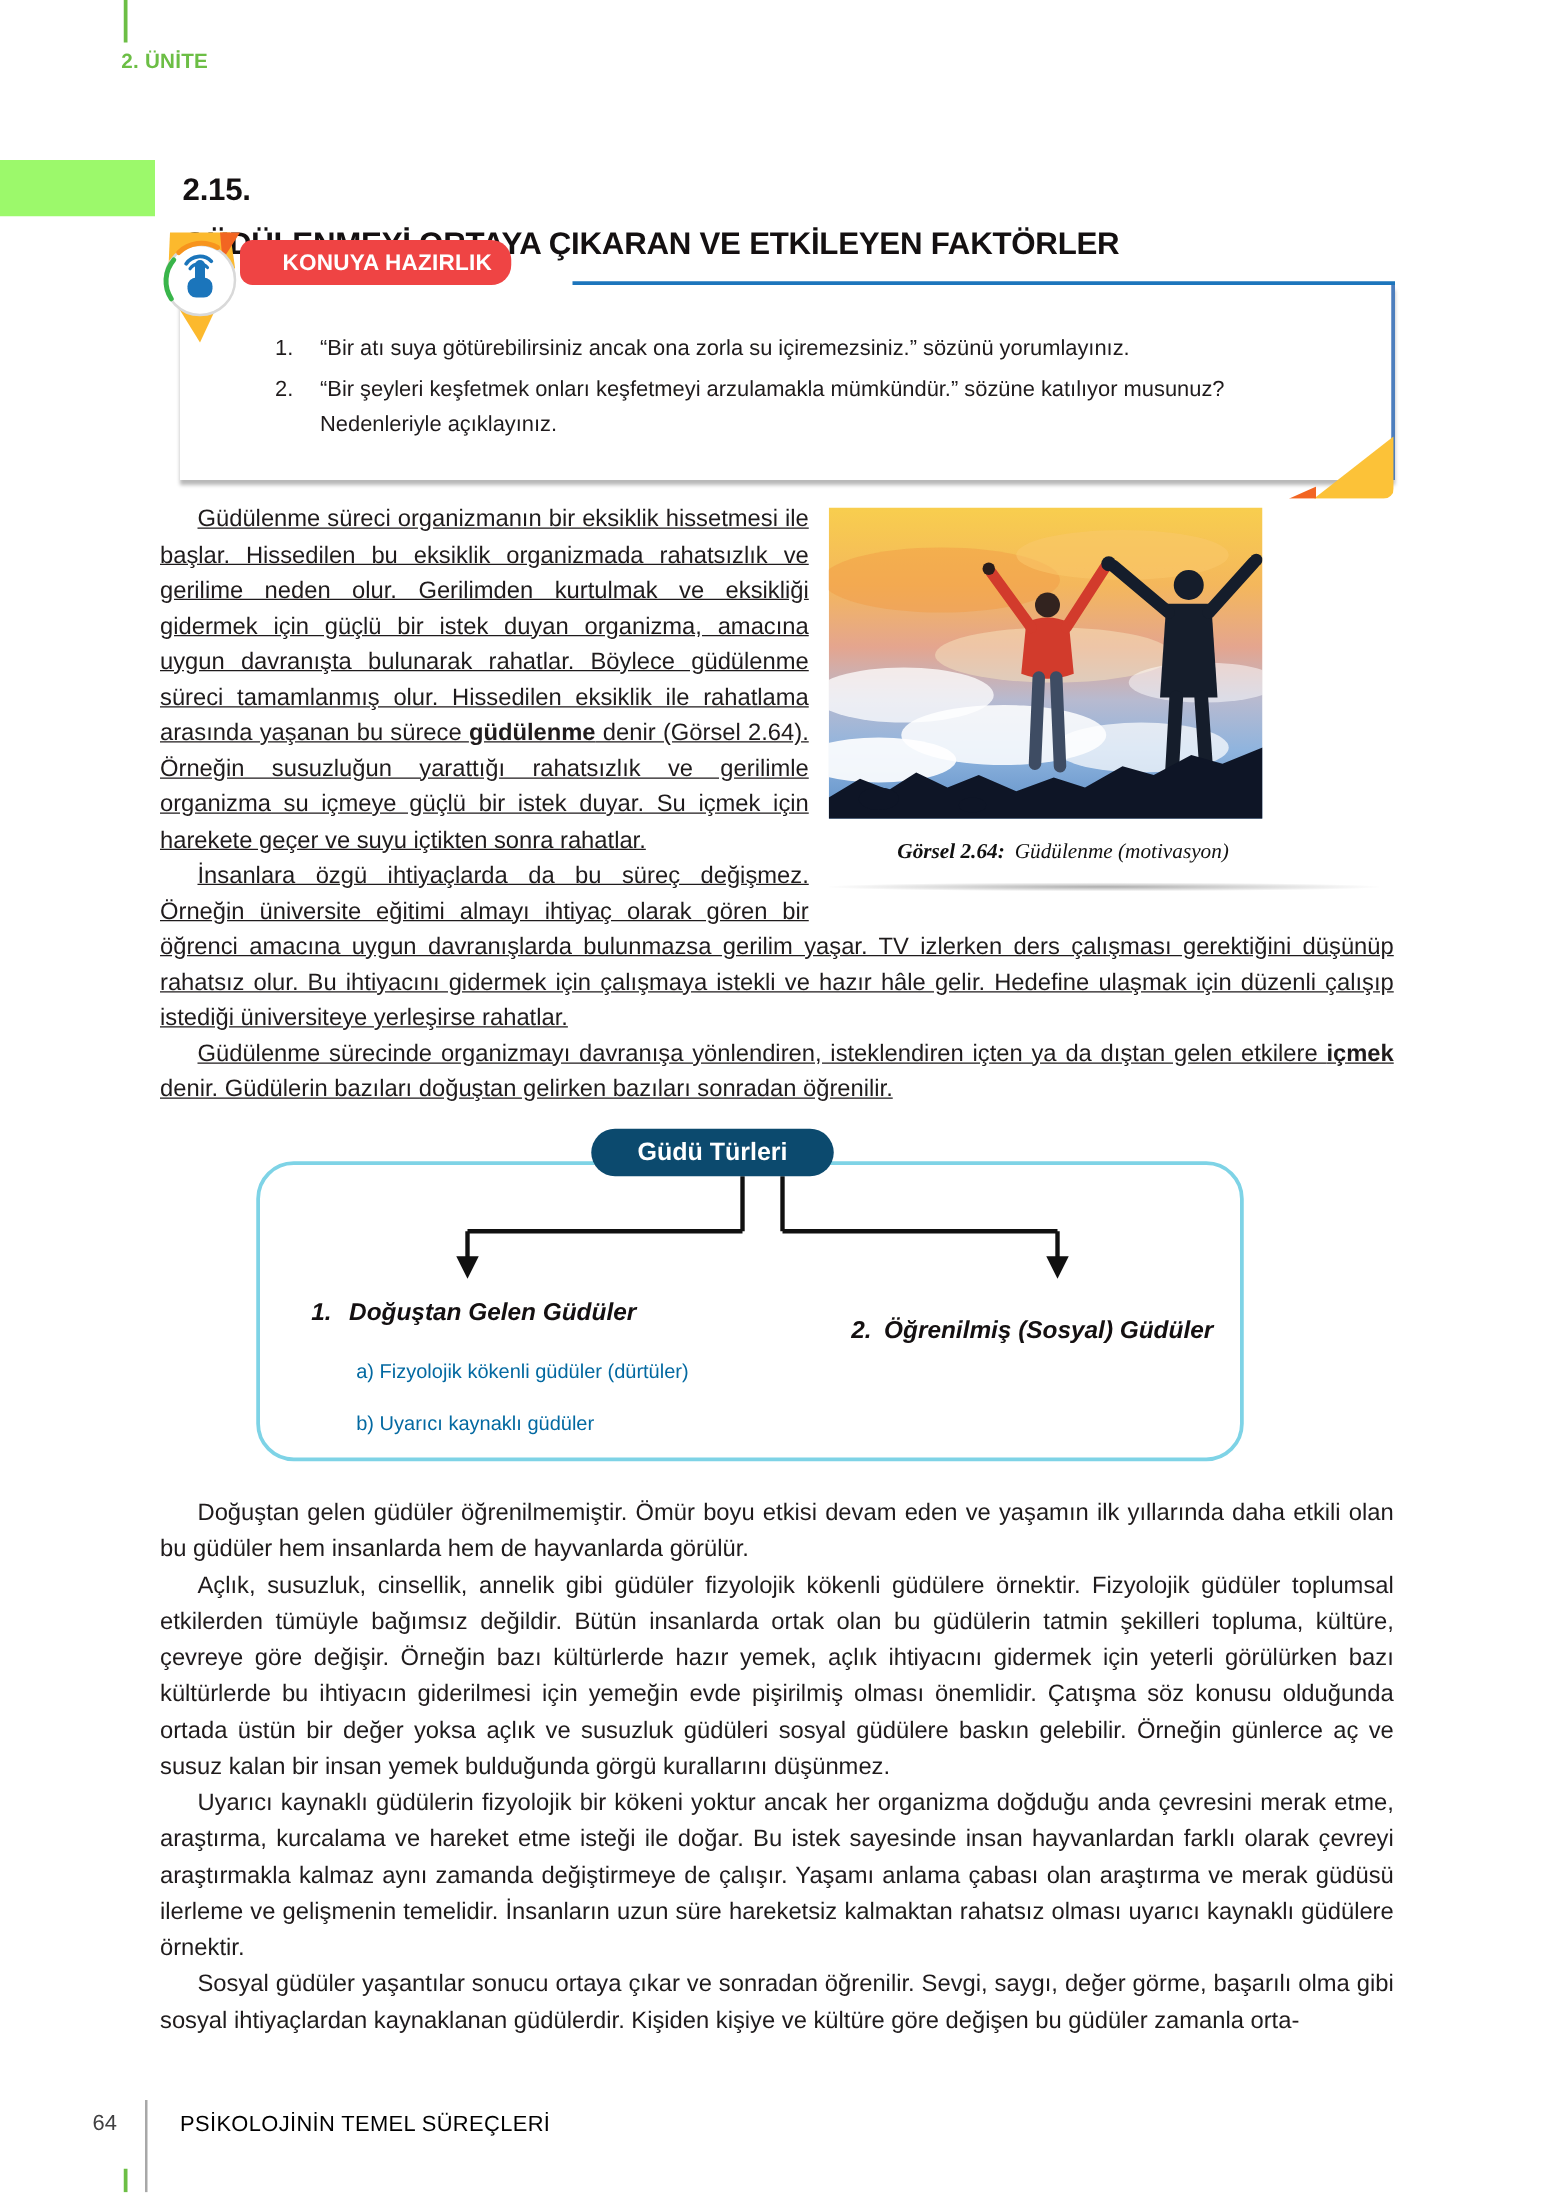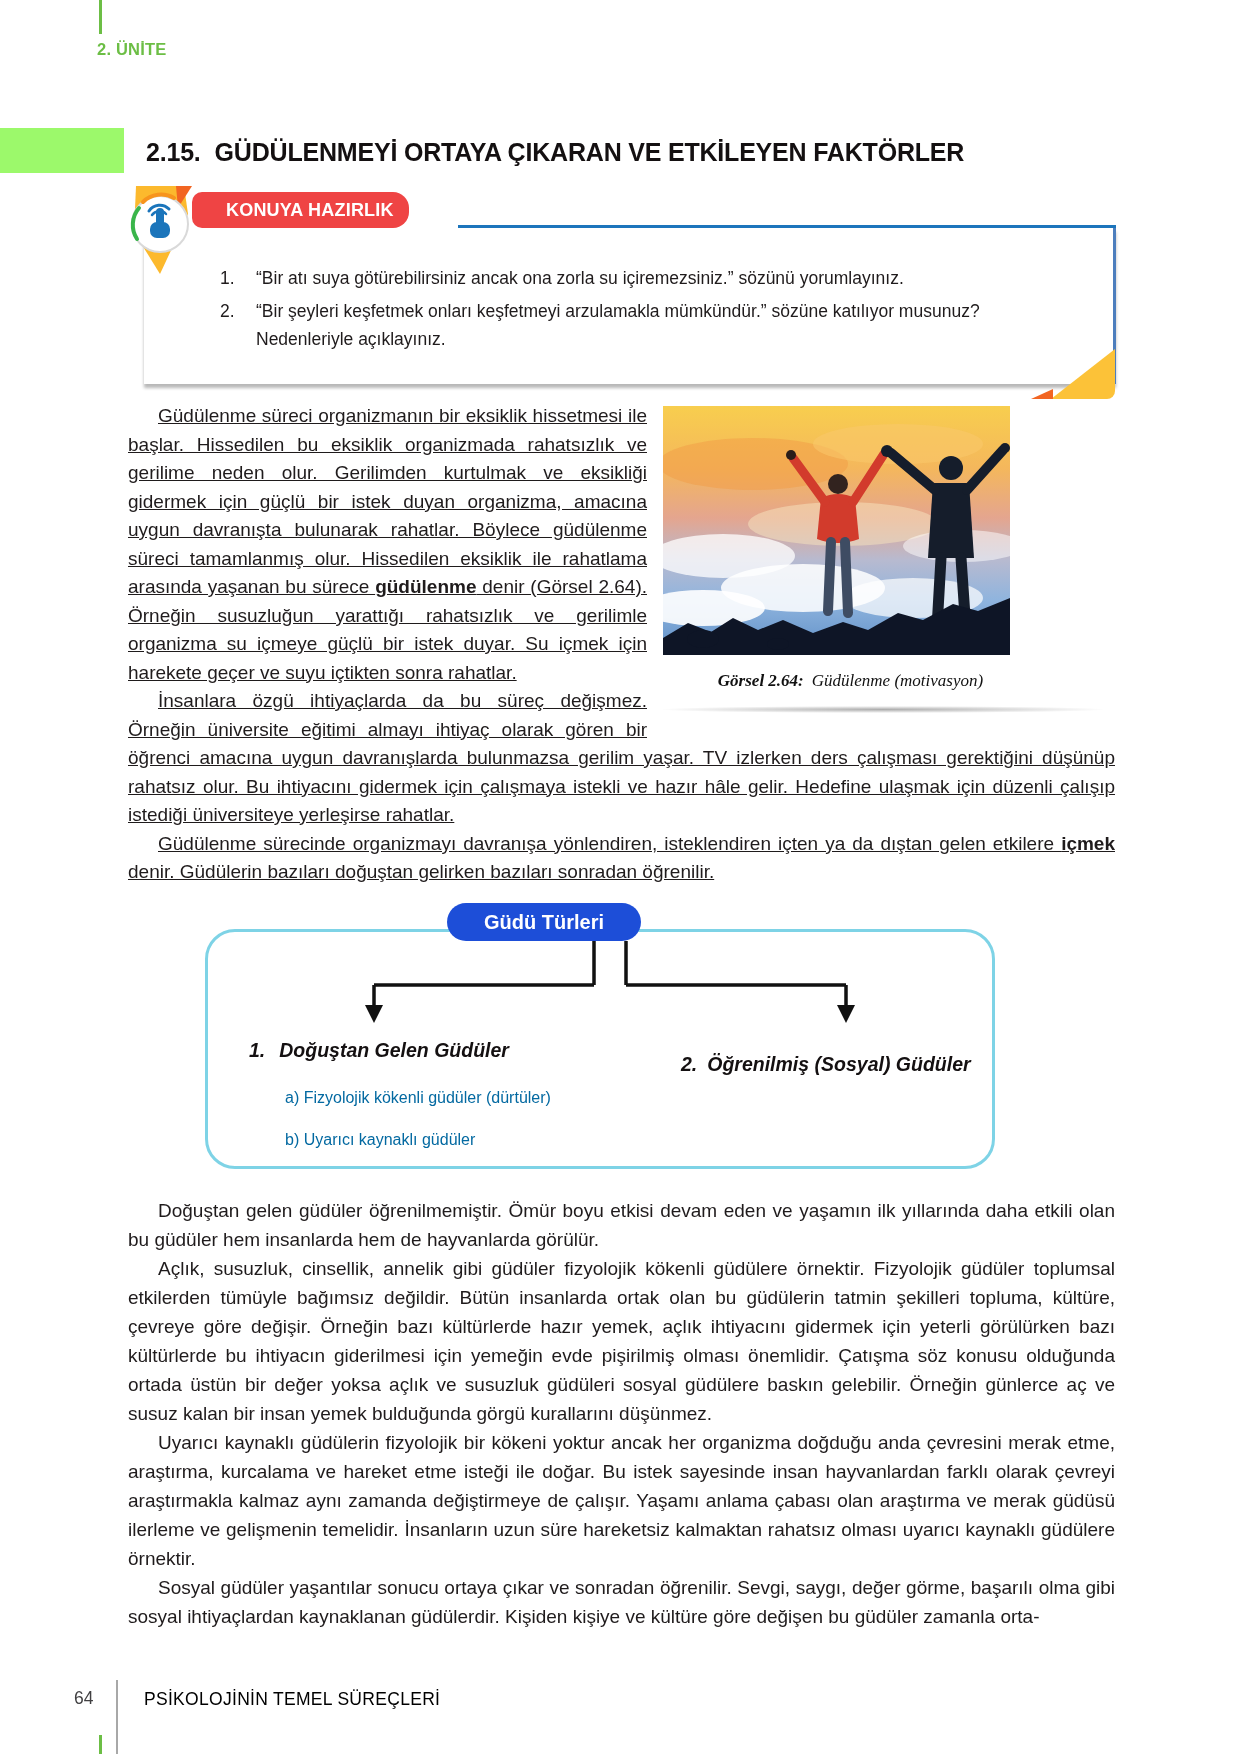--- a/index.html
+++ b/index.html
@@ -4,21 +4,21 @@
 <style>
   html,body{margin:0;padding:0;background:#ffffff;}
   #page{
     position:relative;width:1240px;height:1754px;background:#ffffff;overflow:hidden;
     font-family:"Liberation Sans",sans-serif;color:#1f1b1c;padding-left:24px;
   }
   
   #top-rule{position:absolute;left:99px;top:0;width:3px;height:34px;background:#6CBE45;}
   #unit-label{position:absolute;left:97px;top:40px;font-size:16.5px;font-weight:600;color:#6CBE45;letter-spacing:.2px;}
   #title-block{position:absolute;left:0;top:128px;width:124px;height:45px;background:#9CF96B;}
-  #section-title{position:absolute;left:146px;top:138px;font-size:25px;font-weight:800;color:#141011;letter-spacing:-.2px;display:flex;gap:14px;white-space:nowrap;}
+  #section-title{position:absolute;left:146px;top:138px;font-size:25px;font-weight:800;color:#141011;letter-spacing:-.2px;display:flex;gap:14px;white-space:nowrap;flex-direction:column;}
   
   .prep{position:absolute;left:128px;top:182px;width:990px;height:210px;}
   .prep-tab{position:absolute;left:64px;top:10px;width:217px;height:36px;background:#ef4444;border-radius:10px 16px 16px 10px;color:#fff;font-weight:bold;font-size:18px;line-height:36px;padding-left:34px;box-sizing:border-box;letter-spacing:.2px;}
   .prep-rule{position:absolute;left:330px;top:43px;right:2px;height:3px;background:#1C75BC;}
   .prep-body{position:absolute;left:16px;top:46px;right:2px;height:156px;background:#fff;border-right:3px solid #4D7EBD;box-shadow:0 4px 3px rgba(0,0,0,.28);}
   .prep-list{padding:36px 46px 0 76px;}
   .prep-item{display:flex;font-size:17.5px;line-height:28px;margin-bottom:5px;color:#1f1b1c;}
   .prep-item .num{width:36px;flex:none;}
   .prep-icon{position:absolute;left:-6px;top:0px;width:78px;height:96px;z-index:3;}
   .corner-yellow{position:absolute;right:-2px;bottom:-15px;width:64px;height:50px;background:#FCC238;clip-path:polygon(100% 0,100% 100%,0 100%);border-radius:0 0 8px 0;}
@@ -28,21 +28,21 @@
   .article p{margin:0;text-indent:30px;text-decoration:underline;}
   .article .b{font-weight:bold;}
   figure.fig{float:right;width:452px;margin:4px 0 18px 16px;}
   .photo{display:block;width:347px;height:249px;}
   figcaption{width:347px;margin-top:12px;text-align:center;font-family:"Liberation Serif",serif;font-style:italic;font-size:17px;color:#111;}
   figcaption .cap-label{font-weight:bold;margin-right:8px;margin-left:28px;}
   .fig-shadow{width:440px;height:7px;margin-top:10px;background:radial-gradient(ellipse at center,rgba(0,0,0,.32) 0%,rgba(0,0,0,0) 72%);}
   
   .diagram{position:absolute;left:205px;top:903px;width:790px;height:266px;}
   .diagram-box{position:absolute;left:0;top:26px;right:0;bottom:0;border:3.5px solid #7ED3E6;border-radius:30px;background:#fff;}
-  .diagram-pill{position:absolute;left:242px;top:0;width:194px;height:38px;background:#1d4ed8;border-radius:19px;color:#fff;font-weight:bold;font-size:20px;display:flex;align-items:center;justify-content:center;z-index:2;}
+  .diagram-pill{position:absolute;left:268px;top:0;width:194px;height:38px;background:#0c4a6e;border-radius:19px;color:#fff;font-weight:bold;font-size:20px;display:flex;align-items:center;justify-content:center;z-index:2;}
   .diagram-connectors{position:absolute;left:0;top:0;width:790px;height:266px;z-index:1;}
   .diag-item{position:absolute;display:flex;gap:14px;font-size:19.5px;font-weight:bold;font-style:italic;color:#141011;}
   #diag-item-1{left:44px;top:136px;}
   #diag-item-2{left:476px;top:150px;gap:10px;}
   .diag-sub{position:absolute;left:80px;font-size:16px;color:#0369a1;}
   #diag-sub-a{top:186px;}
   #diag-sub-b{top:228px;}
   
   .article2{position:absolute;left:128px;top:1196px;width:987px;font-size:19px;line-height:29px;text-align:justify;}
   .article2 p{margin:0;text-indent:30px;}

